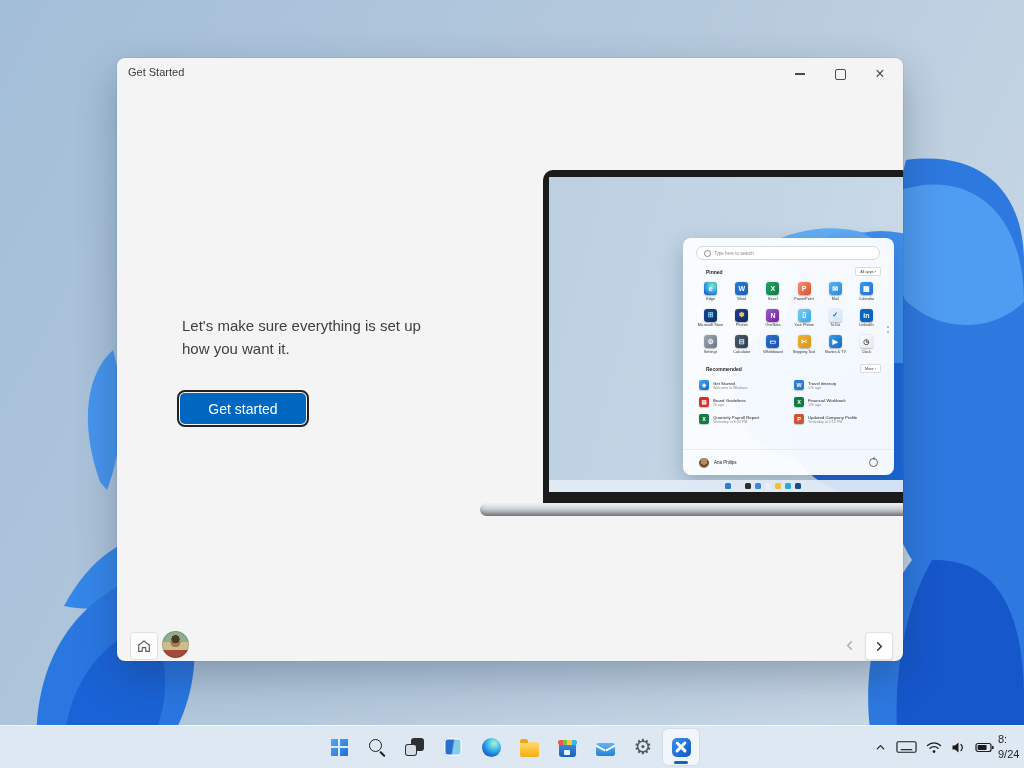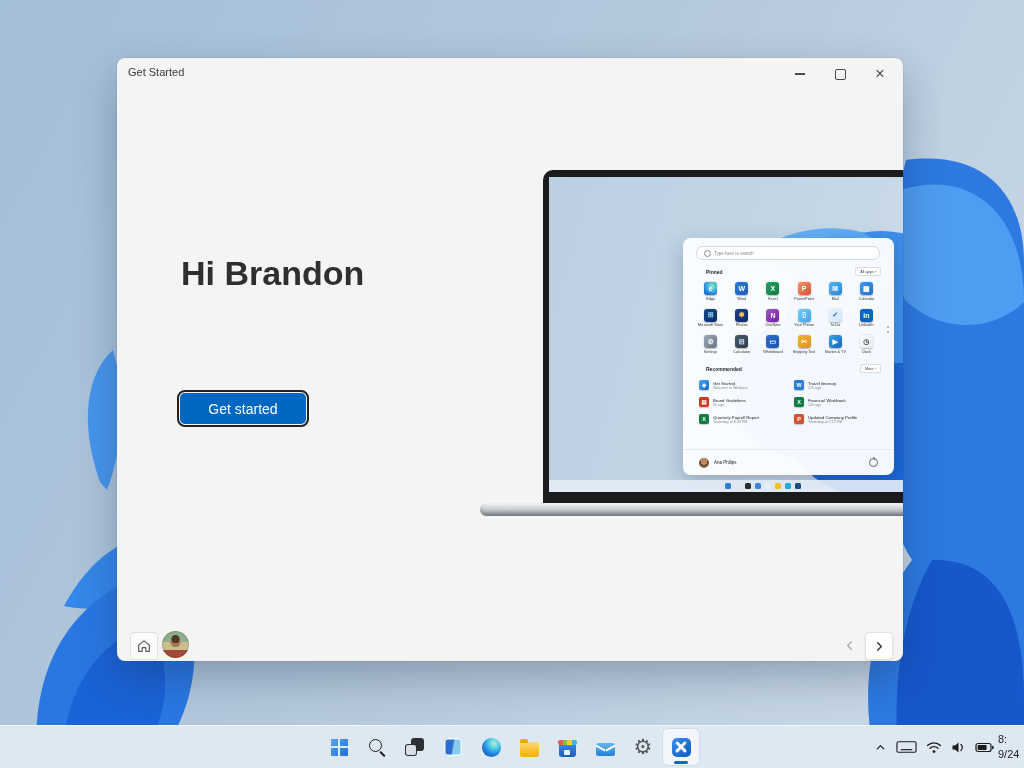--- a/index.html
+++ b/index.html
@@ -171,21 +171,21 @@
         </span>
       <span class="win-btn">
           <span class="ic-max"></span>
         </span>
       <span class="win-btn">
           <span class="ic-close">×</span>
         </span>
     </span>
   </div>
 
-  <div class="greeting">Hi Brandon</div>
+  <div class="subtitle">Let's make sure everything is set up how you want it.</div>
   <button class="cta">Get started</button>
 
   <div class="laptop-screen">
     <div class="screen-content">
       <svg width="474" height="315" viewBox="0 0 474 315">
         <path d="M210 72 C262 40 324 46 362 82 C320 112 250 112 210 72 Z" fill="#62aef4"></path>
         <circle cx="332" cy="150" r="96" fill="#3e8eec"></circle>
         <circle cx="254" cy="212" r="70" fill="#2b7de6"></circle>
         <ellipse cx="352" cy="256" rx="112" ry="70" fill="#1b66d8"></ellipse>
         <circle cx="300" cy="96" r="42" fill="#5ea8f3"></circle>

